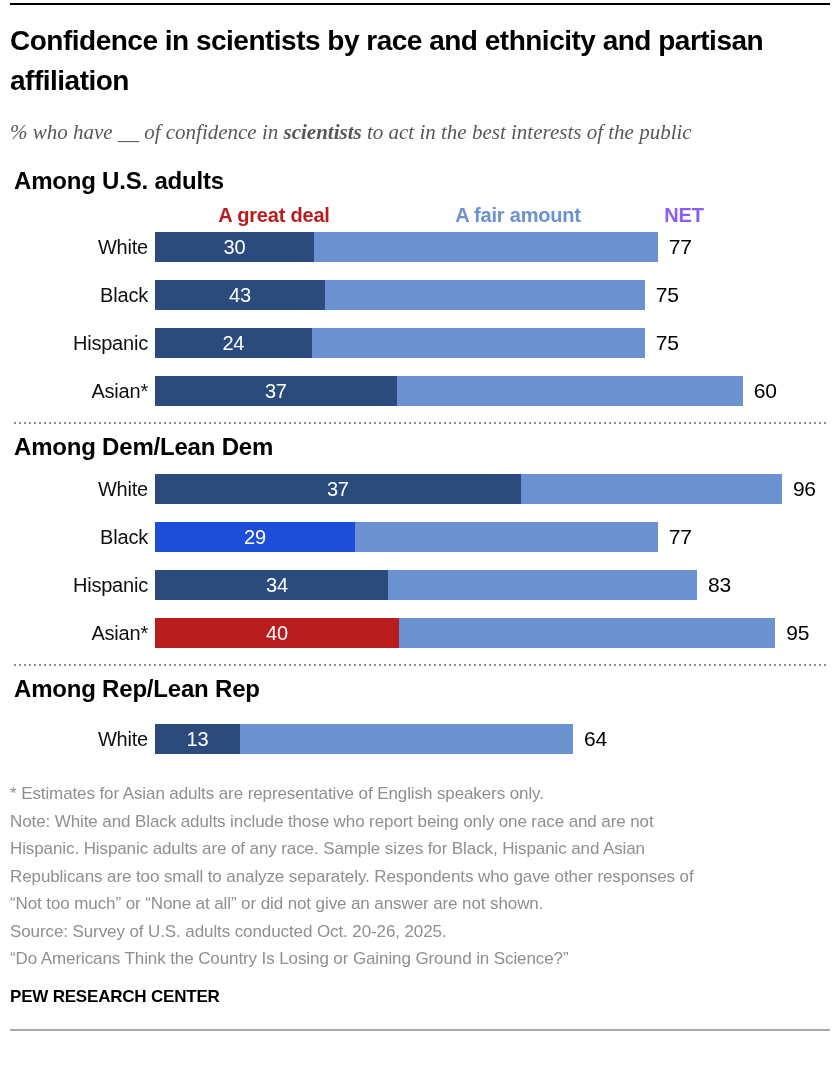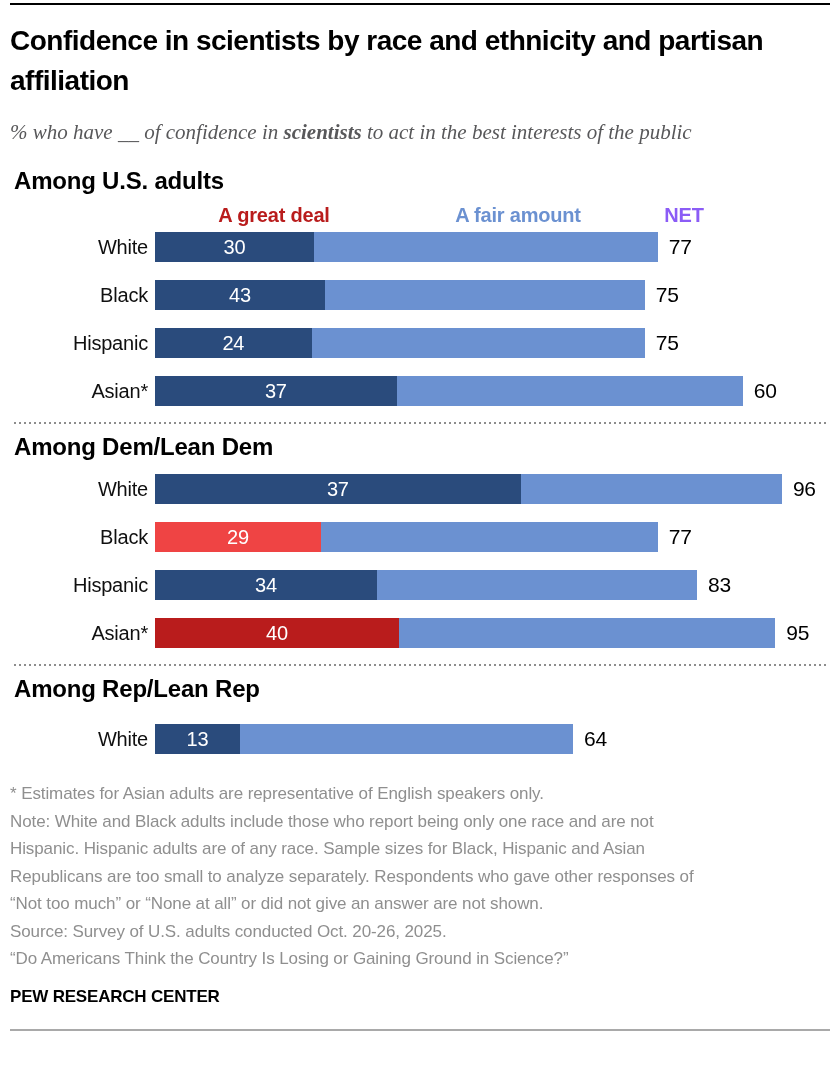--- a/index.html
+++ b/index.html
@@ -165,31 +165,31 @@
               <div class="bar-great" style="width: 365.68px; background: rgb(42, 75, 124);">
                 <span class="bar-great-value">37</span>
               </div>
               <span class="net-value" style="left: 637.88px;">96</span>
             </div>
           </div>
           <div class="bar-row">
             <div class="row-label">Black</div>
             <div class="bar-track">
               <div class="bar-net" style="width: 502.81px; background: rgb(107, 145, 209);"></div>
-              <div class="bar-great" style="width: 166px; background: #ef4444; justify-content: center;">
+              <div class="bar-great" style="width: 200px; background: #1d4ed8; justify-content: center;">
                 <span class="bar-great-value">29</span>
               </div>
               <span class="net-value" style="left: 513.81px;">77</span>
             </div>
           </div>
           <div class="bar-row">
             <div class="row-label">Hispanic</div>
             <div class="bar-track">
               <div class="bar-net" style="width: 541.99px; background: rgb(107, 145, 209);"></div>
-              <div class="bar-great" style="width: 222.02px; background: rgb(42, 75, 124);">
+              <div class="bar-great" style="width: 222.02px; background: rgb(42, 75, 124); padding-left: 11px;">
                 <span class="bar-great-value">34</span>
               </div>
               <span class="net-value" style="left: 552.99px;">83</span>
             </div>
           </div>
           <div class="bar-row">
             <div class="row-label">Asian*</div>
             <div class="bar-track">
               <div class="bar-net" style="width: 620.35px; background: rgb(107, 145, 209);"></div>
               <div class="bar-great" style="width: 244px; background: #b91c1c;">

